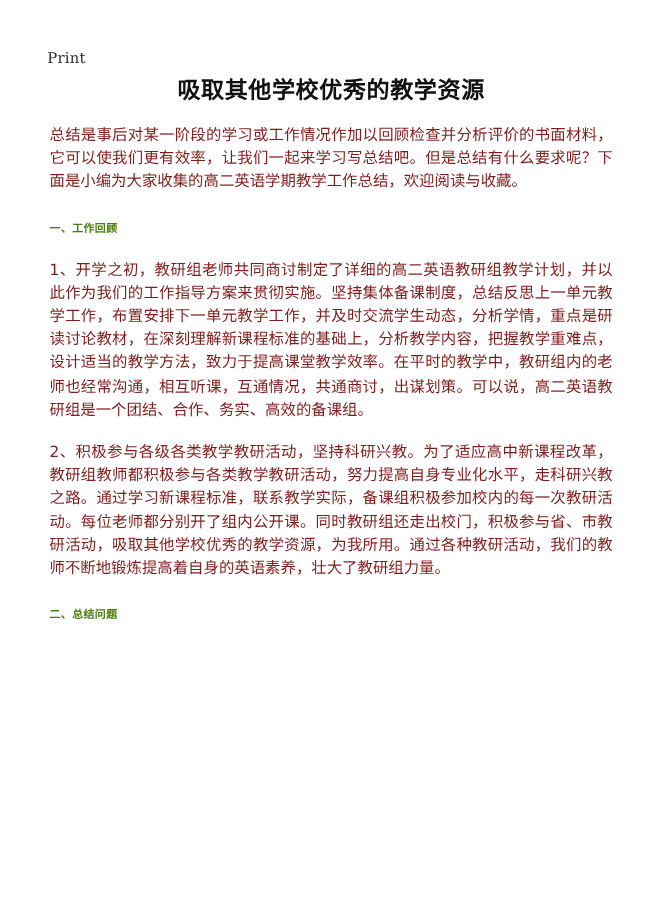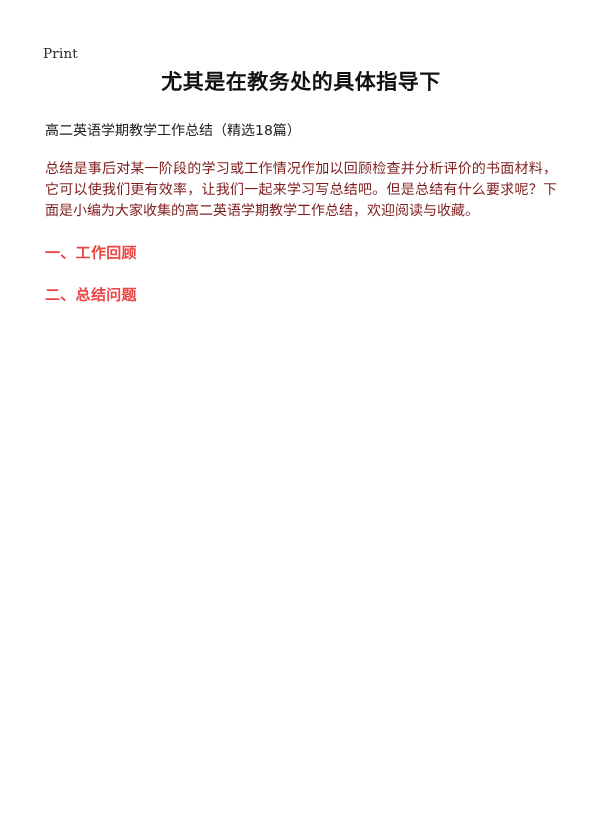--- a/index.html
+++ b/index.html
@@ -65,45 +65,46 @@
   }
   .subhead {
     margin: 19px 0 0 0;
     font-size: 14px;
     line-height: 21px;
     font-weight: bold;
     color: #111111;
   }
   .section-head {
     margin: 21px 0 0 0;
-    font-size: 15px;
+    font-size: 10px;
     line-height: 21px;
     font-weight: bold;
-    color: #ef4444;
+    color: #4d7c0f;
     letter-spacing: 0.3px;
   }
 </style>
 </head>
 <body>
 
 <div class="page">
 
   <div class="print-label">Print</div>
 
   <div class="content">
 
-    <h1 class="doc-title">尤其是在教务处的具体指导下</h1>
+    <h1 class="doc-title">吸取其他学校优秀的教学资源</h1>
 
-    <p class="lede">高二英语学期教学工作总结（精选18篇）</p>
 
     <p class="para">总结是事后对某一阶段的学习或工作情况作加以回顾检查并分析评价的书面材料，它可以使我们更有效率，让我们一起来学习写总结吧。但是总结有什么要求呢？下面是小编为大家收集的高二英语学期教学工作总结，欢迎阅读与收藏。</p>
 
 
 
     <p class="section-head">一、工作回顾</p>
 
+    <p class="para">1、开学之初，教研组老师共同商讨制定了详细的高二英语教研组教学计划，并以此作为我们的工作指导方案来贯彻实施。坚持集体备课制度，总结反思上一单元教学工作，布置安排下一单元教学工作，并及时交流学生动态，分析学情，重点是研读讨论教材，在深刻理解新课程标准的基础上，分析教学内容，把握教学重难点，设计适当的教学方法，致力于提高课堂教学效率。在平时的教学中，教研组内的老师也经常沟通，相互听课，互通情况，共通商讨，出谋划策。可以说，高二英语教研组是一个团结、合作、务实、高效的备课组。</p>
 
+    <p class="para">2、积极参与各级各类教学教研活动，坚持科研兴教。为了适应高中新课程改革，教研组教师都积极参与各类教学教研活动，努力提高自身专业化水平，走科研兴教之路。通过学习新课程标准，联系教学实际，备课组积极参加校内的每一次教研活动。每位老师都分别开了组内公开课。同时教研组还走出校门，积极参与省、市教研活动，吸取其他学校优秀的教学资源，为我所用。通过各种教研活动，我们的教师不断地锻炼提高着自身的英语素养，壮大了教研组力量。</p>
 
 
     <p class="section-head">二、总结问题</p>
 
   </div>
 </div>
 
 </body></html>

